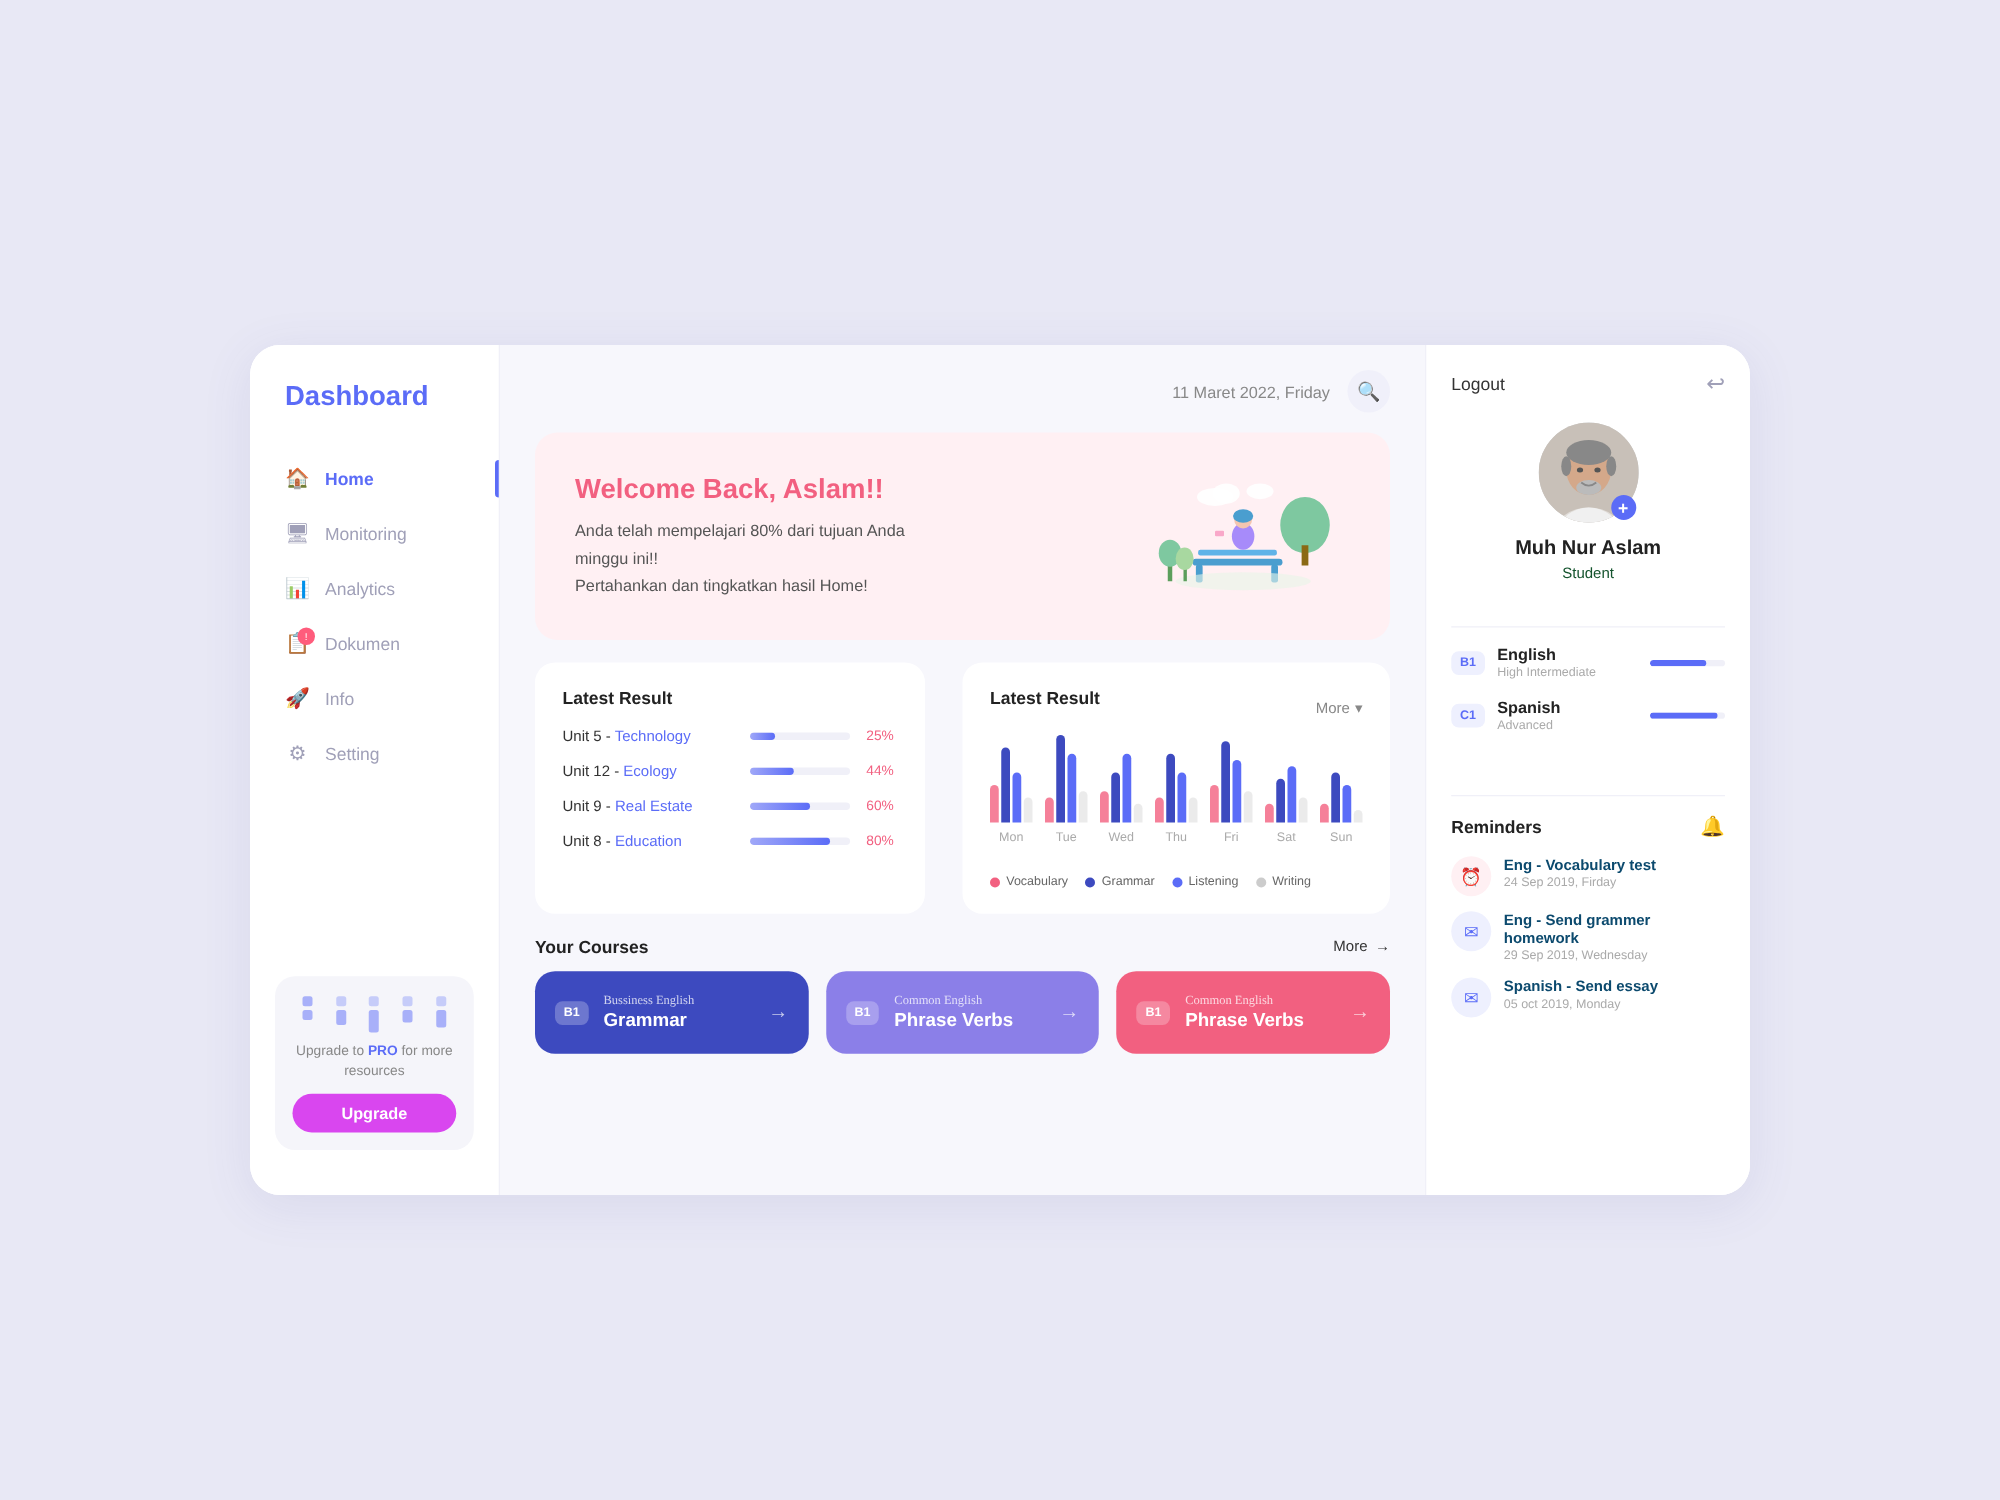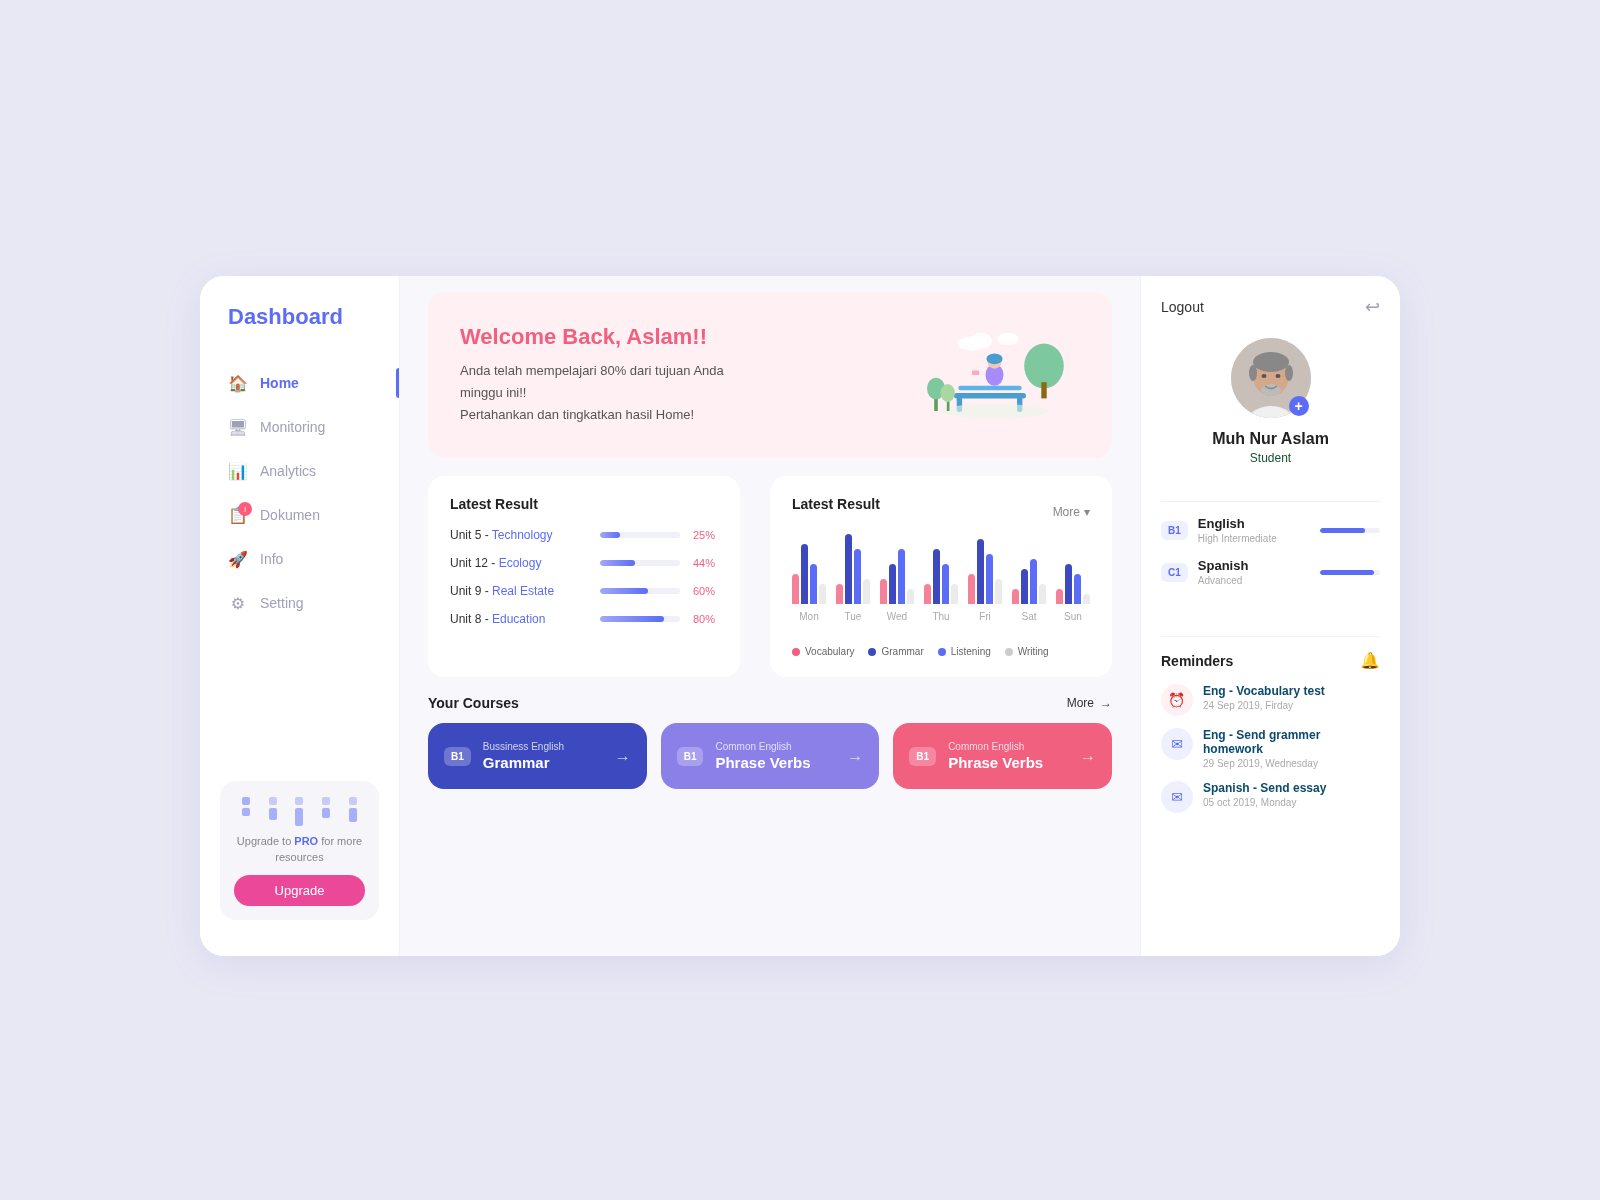--- a/index.html
+++ b/index.html
@@ -112,27 +112,27 @@
       opacity: 0.5;
     }
     .promo-text {
       font-size: 11px;
       color: #888;
       margin-bottom: 10px;
       line-height: 1.4;
     }
     .promo-text b { color: #5b6cf7; }
     .upgrade-btn {
-      background: #ec4899;
+      background: #d946ef;
       color: #fff;
       border: none;
       border-radius: 24px;
       padding: 8px 24px;
       font-size: 13px;
-      font-weight: 400;
+      font-weight: 700;
       cursor: pointer;
       width: 100%;
     }
 
     
     .main {
       flex: 1;
       background: #f7f7fc;
       display: flex;
       flex-direction: column;
@@ -368,20 +368,21 @@
       padding: 4px 7px;
       flex-shrink: 0;
     }
     .course-info {
       flex: 1;
     }
     .course-sub {
       font-size: 10px;
       color: rgba(255,255,255,0.75);
       margin-bottom: 2px;
+      font-family: Liberation Serif, serif;
     }
     .course-name {
       font-size: 15px;
       font-weight: 700;
       color: #fff;
     }
     .course-arrow {
       color: rgba(255,255,255,0.7);
       font-size: 16px;
     }
@@ -609,20 +610,26 @@
         </div>
       </div>
       <p class="promo-text">
         Upgrade to <b>PRO</b> for more resources
       </p>
       <button class="upgrade-btn">Upgrade</button>
     </div>
   </div>
 
   <div class="main">
+    <div class="main-header">
+      <span class="date-text">11 Maret 2022, Friday</span>
+      <button class="search-btn">
+        <span>🔍</span>
+      </button>
+    </div>
     <div class="main-body">
 
       <div class="welcome-banner">
         <div class="welcome-text">
           <h2>Welcome Back, Aslam!!</h2>
           <p>Anda telah mempelajari 80% dari tujuan Anda</p>
           <p>minggu ini!!</p>
           <p>Pertahankan dan tingkatkan hasil Home!</p>
         </div>
         <div class="welcome-illustration">

